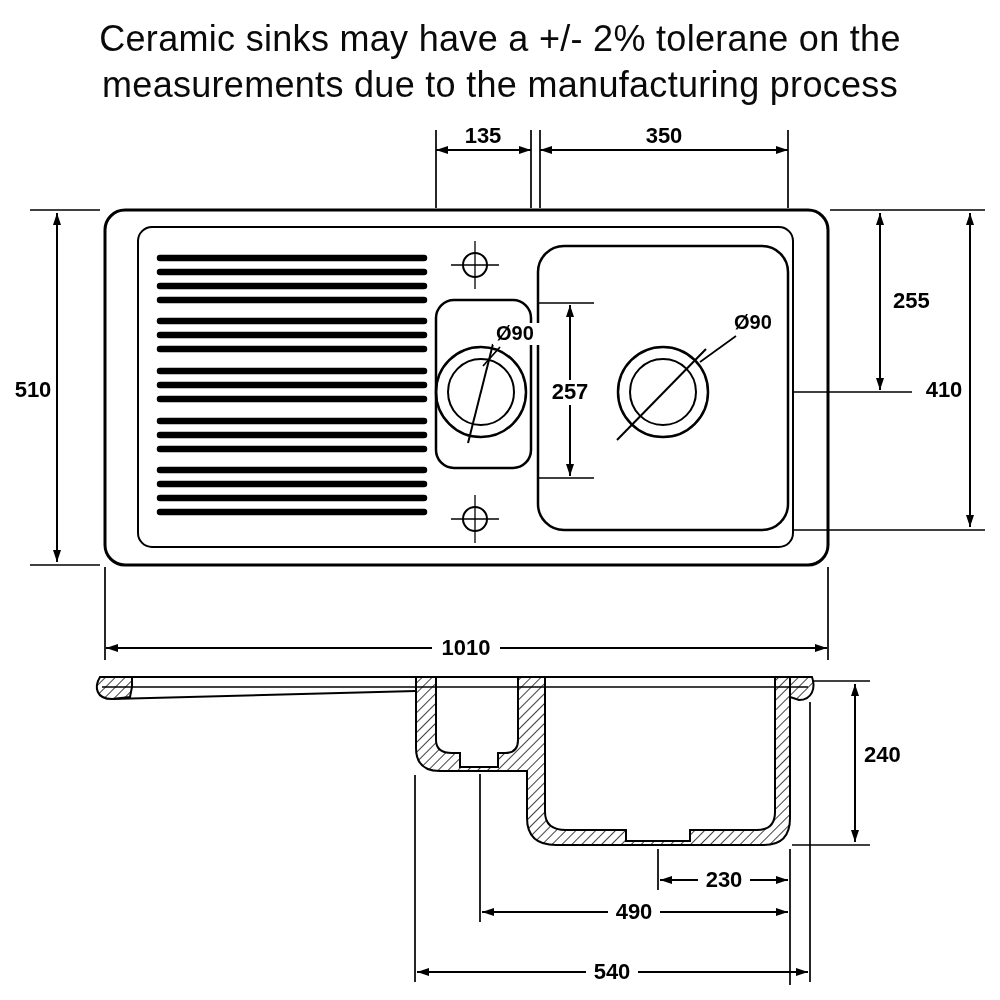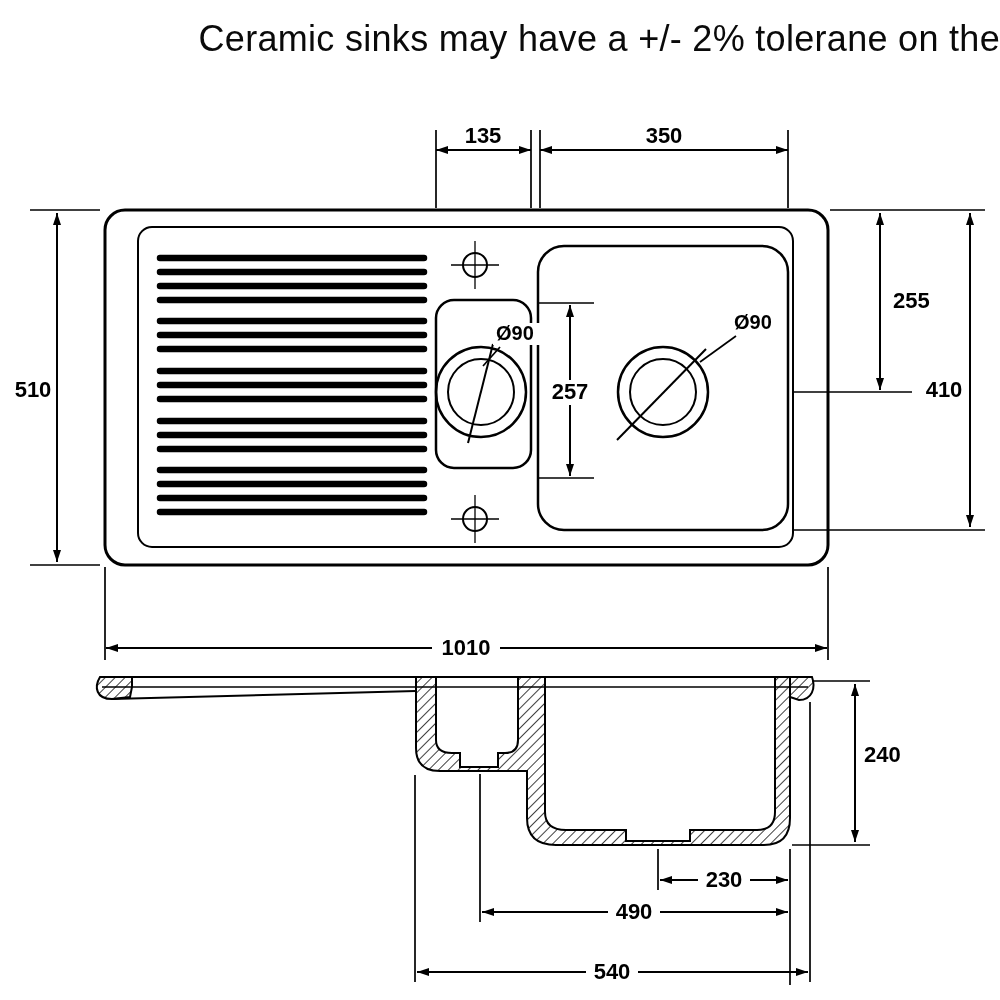--- a/index.html
+++ b/index.html
@@ -1,35 +1,36 @@
 <!DOCTYPE html>
 <html><head>
 <meta charset="utf-8">
 <style>
   html,body{margin:0;padding:0;width:1000px;height:1000px;background:#ffffff;overflow:hidden;}
   body{font-family:"Liberation Sans",sans-serif;}
-  .title{position:absolute;top:16px;left:0;width:1000px;text-align:right;
+  .title{position:absolute;top:16px;left:0;width:1000px;text-align:center;
          font-size:36px;line-height:1.28;color:#0a0a0a;letter-spacing:.3px;}
   svg{position:absolute;top:0;left:0;}
   .outline{fill:#ffffff;stroke:#000;}
   .nofill{fill:none;stroke:#000;}
   .ridges{fill:none;stroke:#000;stroke-width:6.5;stroke-linecap:round;}
   .ext{stroke:#000;stroke-width:1.7;}
   .dim{stroke:#000;stroke-width:2;}
   .thin{stroke:#000;stroke-width:1.3;}
   .hatched{fill:url(#hatch);stroke:#000;stroke-width:2;}
   text{font-family:"Liberation Sans",sans-serif;font-weight:bold;font-size:22px;fill:#000;}
   .dia{font-size:20px;}
   .bgbox{fill:#ffffff;}
 </style>
 </head>
 <body>
 
 <div class="title">
   <div>Ceramic sinks may have a +/- 2% tolerane on the</div>
+  <div>measurements due to the manufacturing process</div>
 </div>
 
 <svg width="1000" height="1000" viewBox="0 0 1000 1000">
   <defs>
     <marker id="arr" viewBox="0 0 14 12" refX="13" refY="6" markerWidth="14" markerHeight="12" markerUnits="userSpaceOnUse" orient="auto-start-reverse">
       <path d="M1 2 L13 6 L1 10 Z" fill="#000"></path>
     </marker>
     <pattern id="hatch" width="7" height="7" patternUnits="userSpaceOnUse" patternTransform="rotate(45)">
       <line x1="0" y1="0" x2="0" y2="7" stroke="#000" stroke-width="1.5"></line>
     </pattern>

